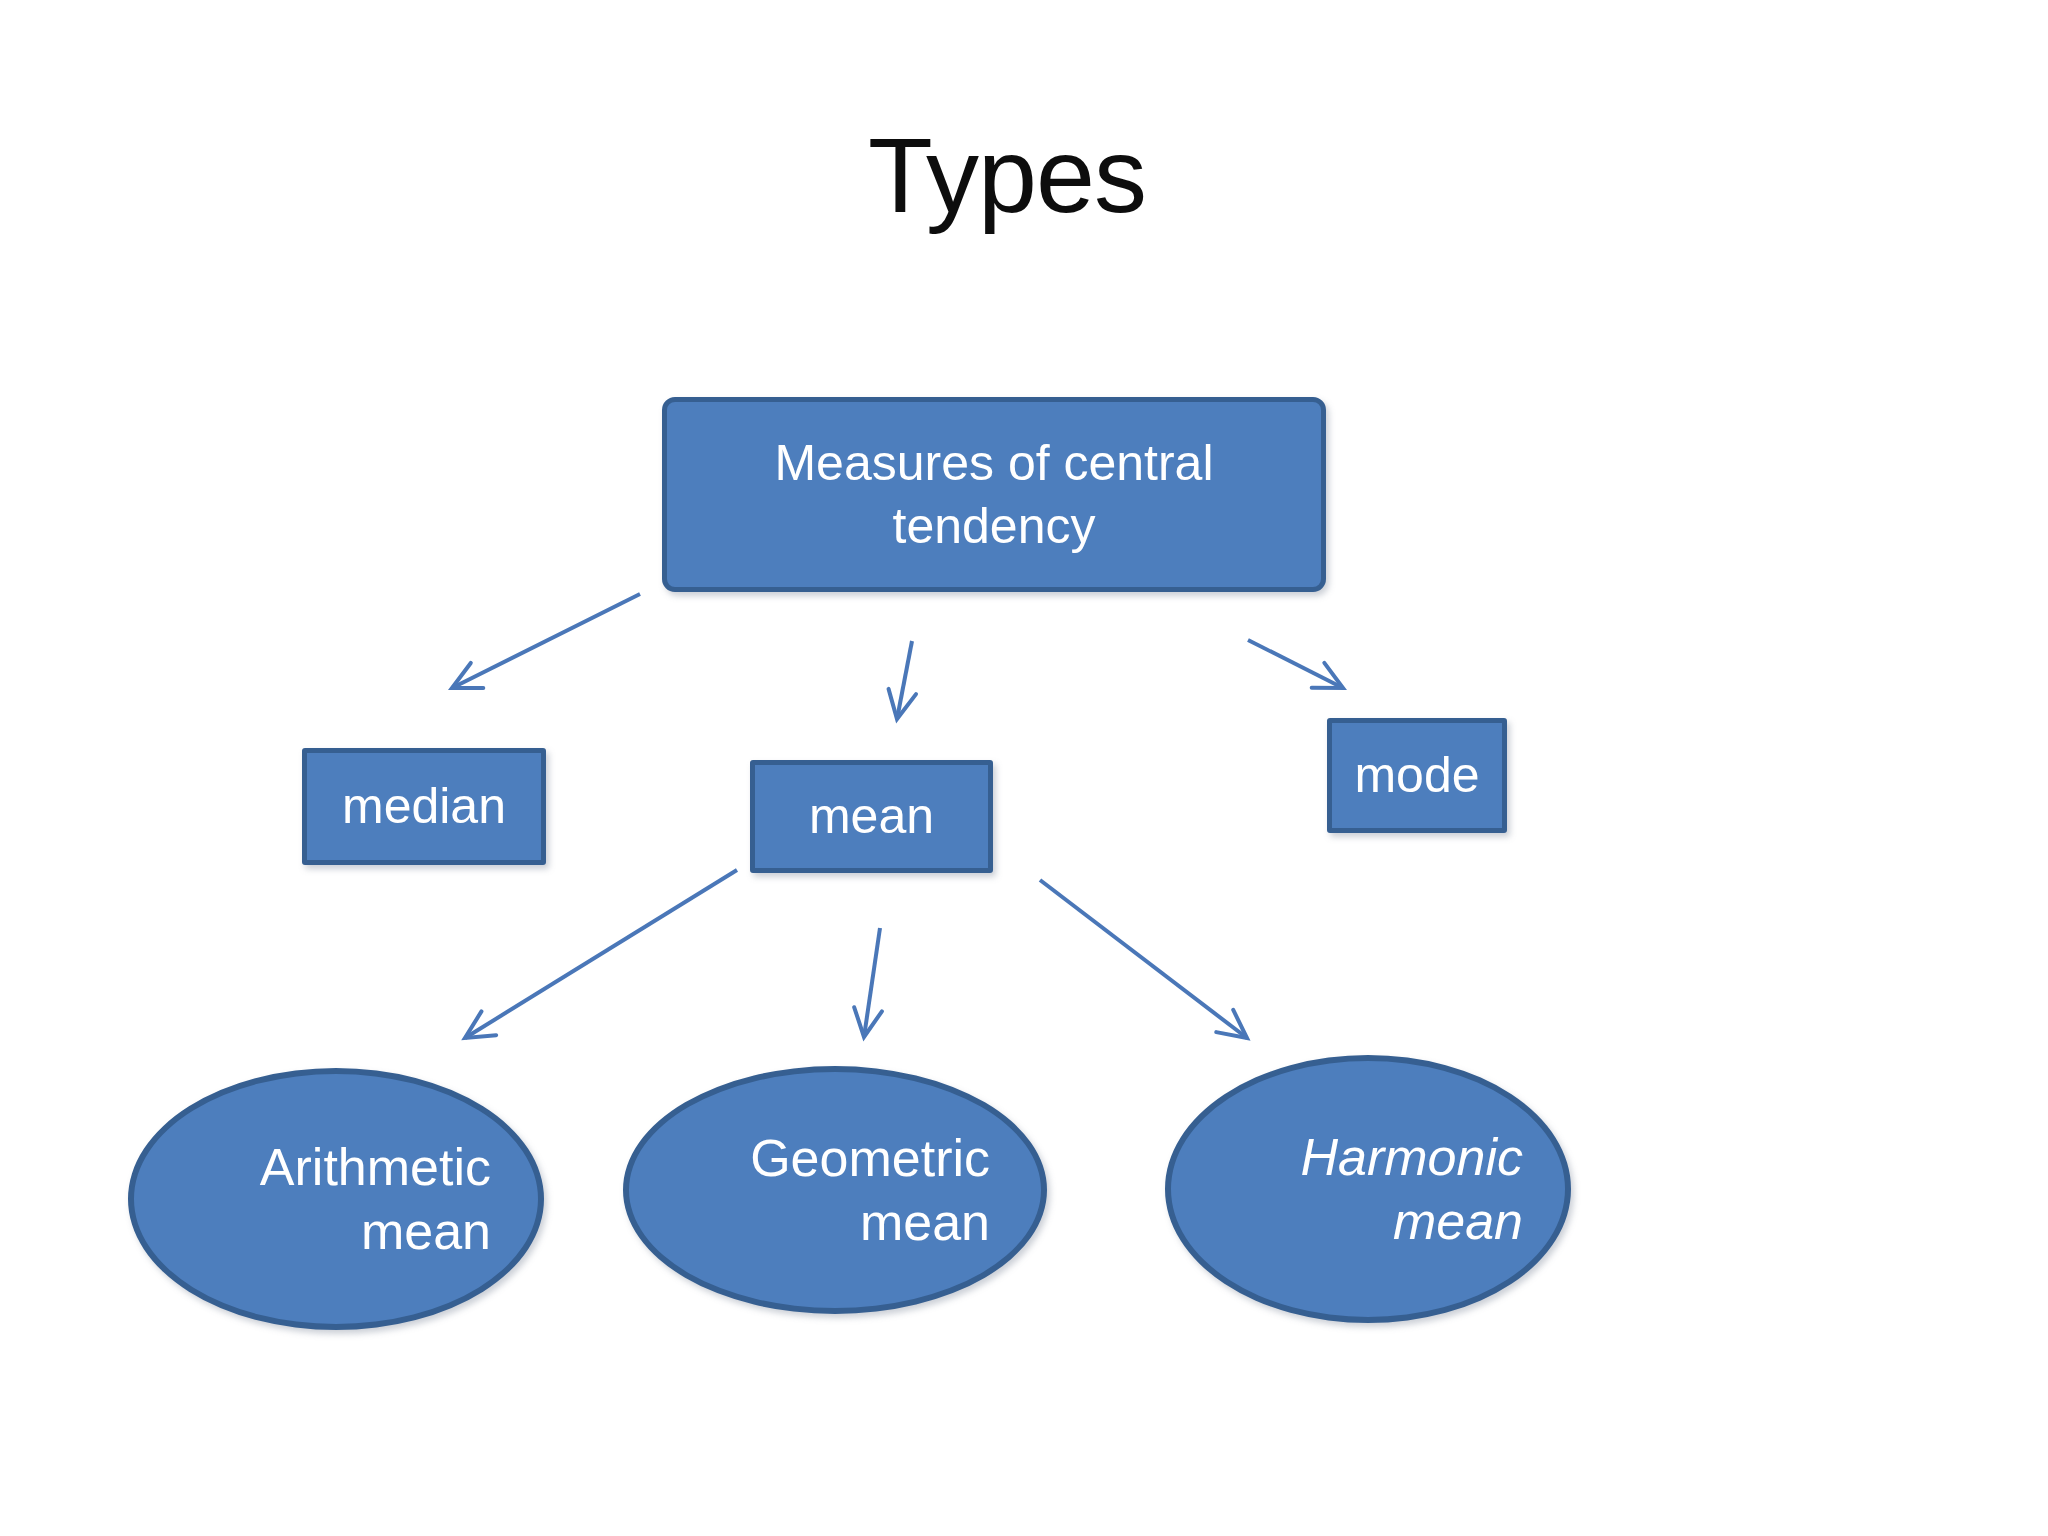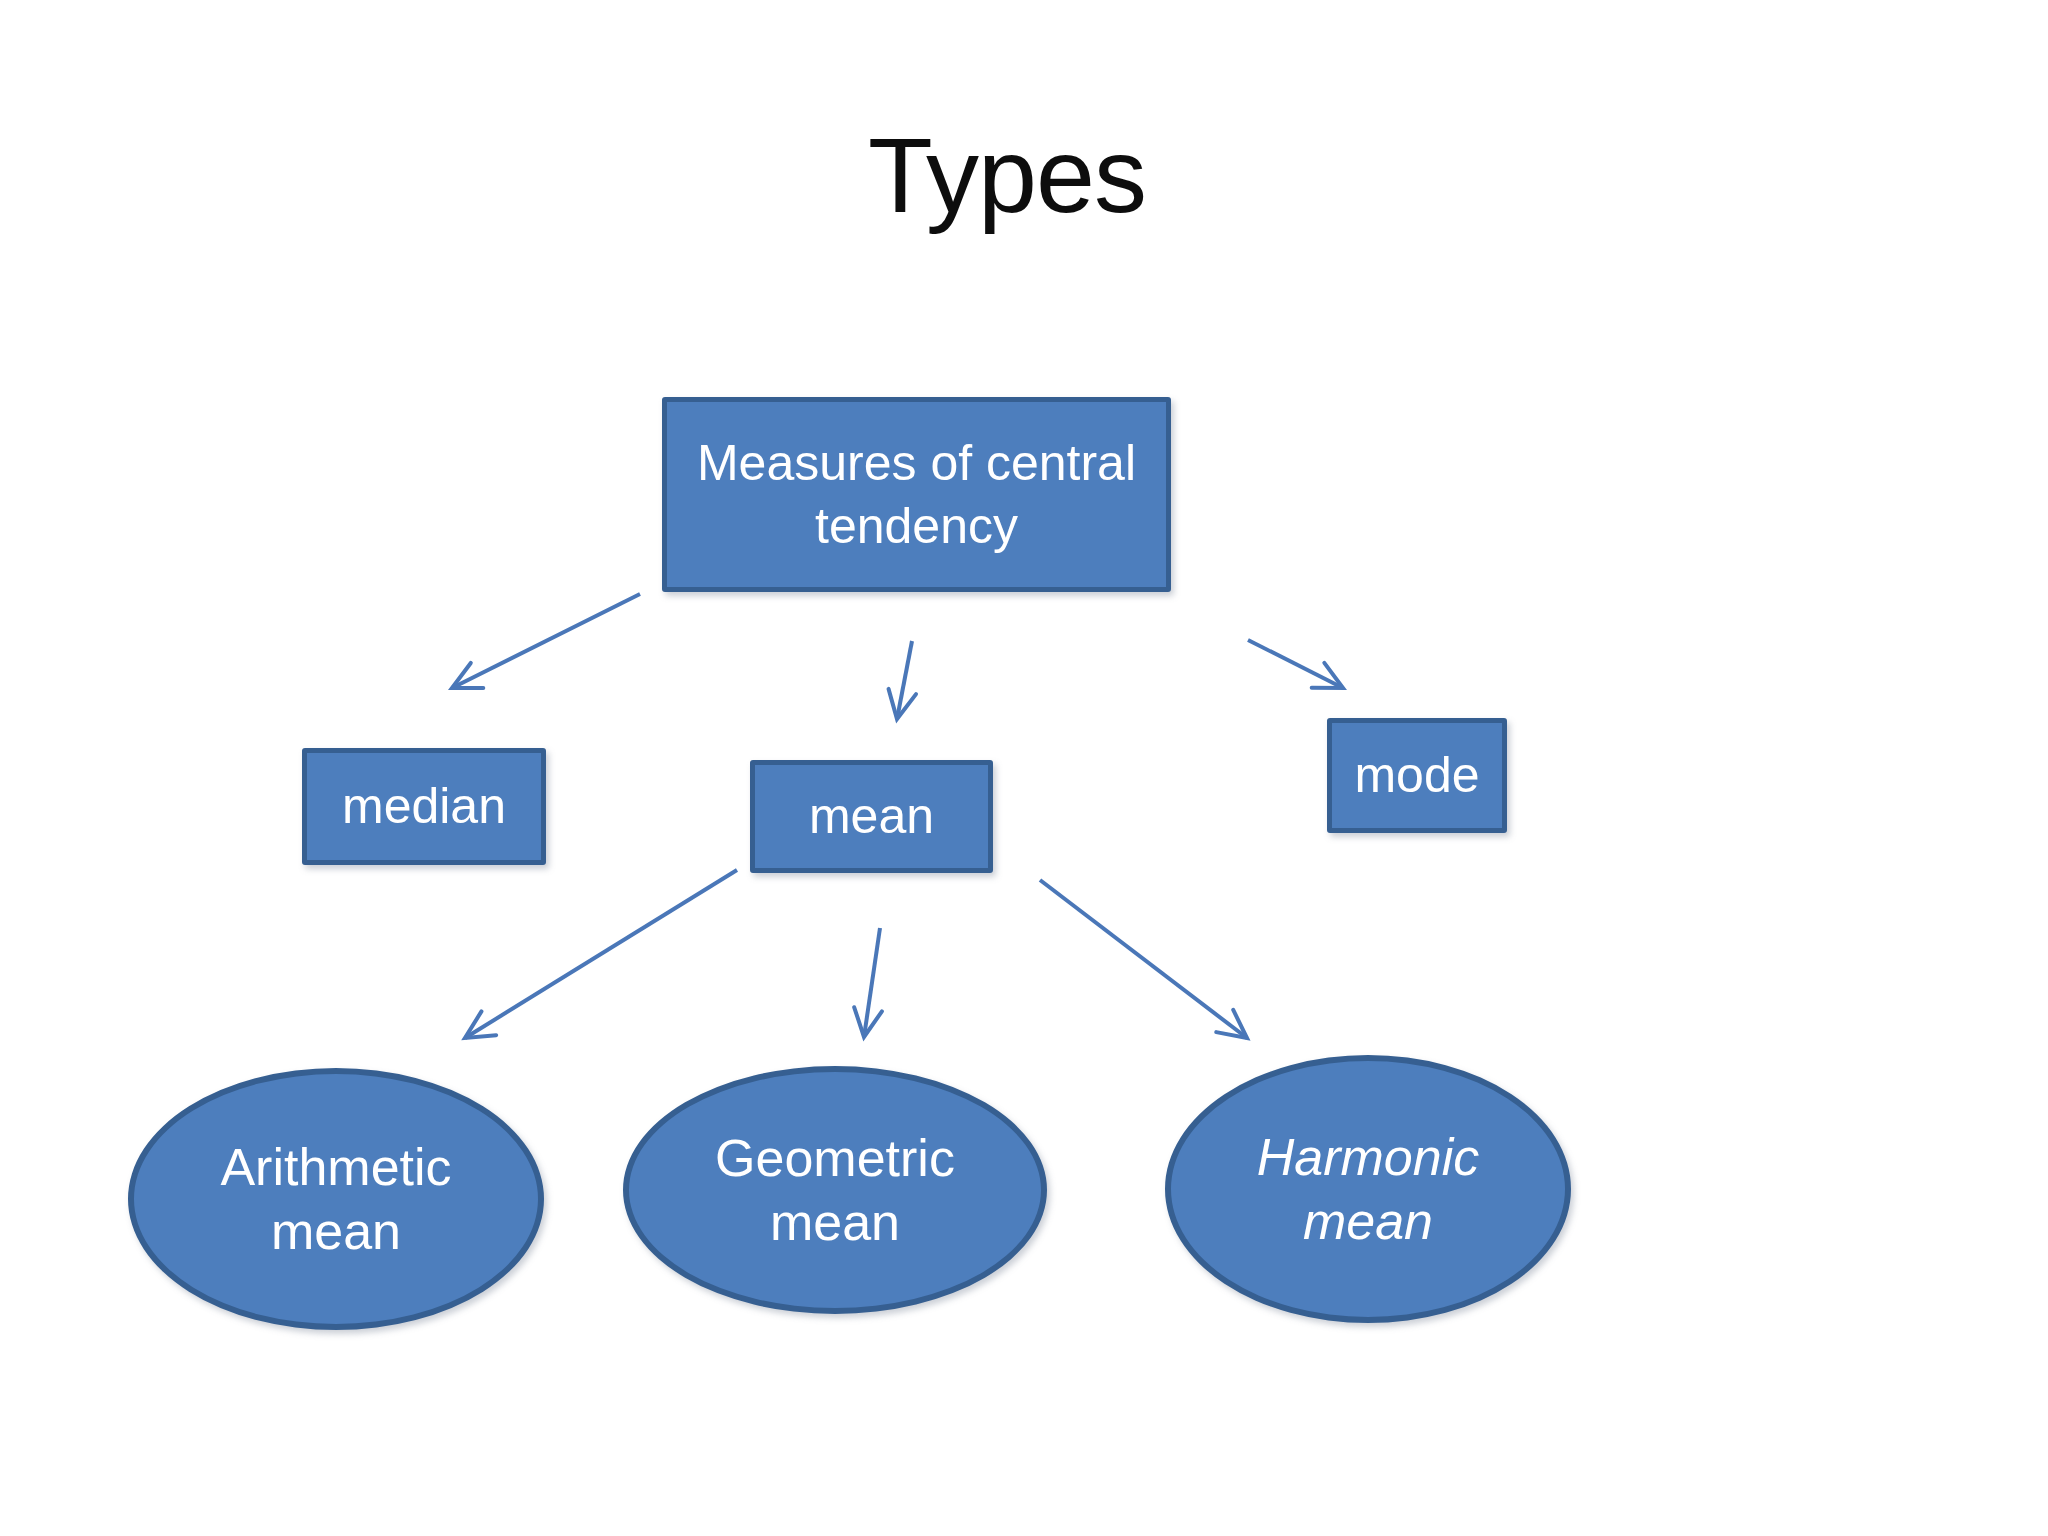--- a/index.html
+++ b/index.html
@@ -40,23 +40,23 @@
     justify-content: center;
     text-align: center;
     background: var(--shape-fill);
     border: 5px solid var(--shape-border);
     color: var(--shape-text);
     font-size: 50px;
     line-height: 63px;
     box-shadow: 3px 4px 6px rgba(110, 120, 140, 0.35);
   }
   .rect { border-radius: 3px; }
-  .ellipse { border-radius: 50%; border-width: 6px; }
+  .ellipse { border-radius: 50%; border-width: 6px; text-align: right; }
   .node .label { display: block; }
-  .node-root   { left: 662px;  top: 397px;  width: 509px; height: 195px; }
+  .node-root   { left: 662px;  top: 397px;  width: 664px; height: 195px; border-radius: 13px; }
   .node-root .label { width: 480px; }
   .node-median { left: 302px;  top: 748px;  width: 244px; height: 117px; }
   .node-mean   { left: 750px;  top: 752px;  width: 243px; height: 113px; margin-top: 8px; }
   .node-mode   { left: 1327px; top: 718px;  width: 180px; height: 115px; text-align: right; }
   .node-arith  { left: 128px;  top: 1068px; width: 416px; height: 262px; }
   .node-geo    { left: 623px;  top: 1066px; width: 424px; height: 248px; }
   .node-harm   { left: 1165px; top: 1055px; width: 406px; height: 268px; font-style: italic; }
   .ellipse { font-size: 52px; line-height: 64px; }
   .ellipse .label { width: 310px; }
   .connectors {

